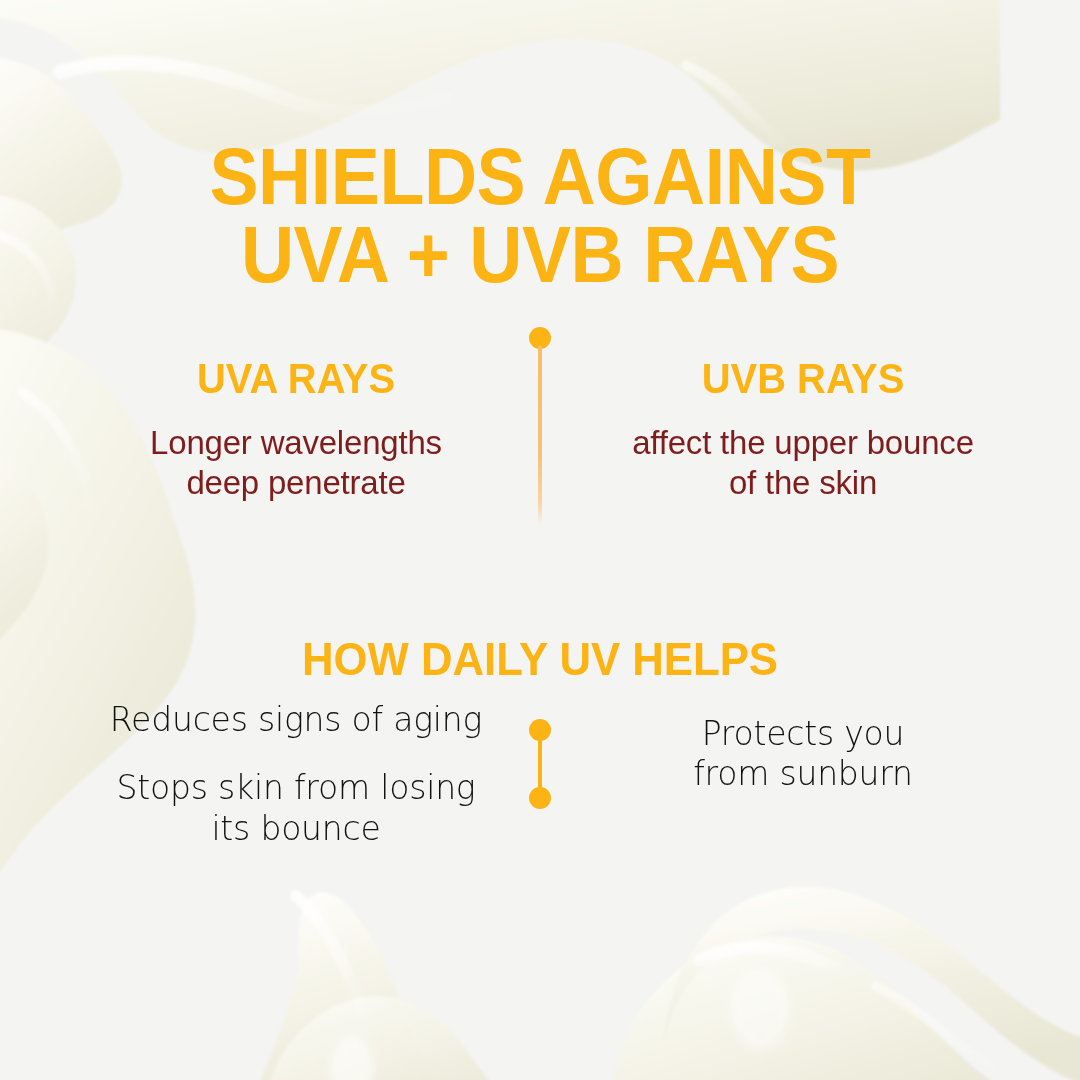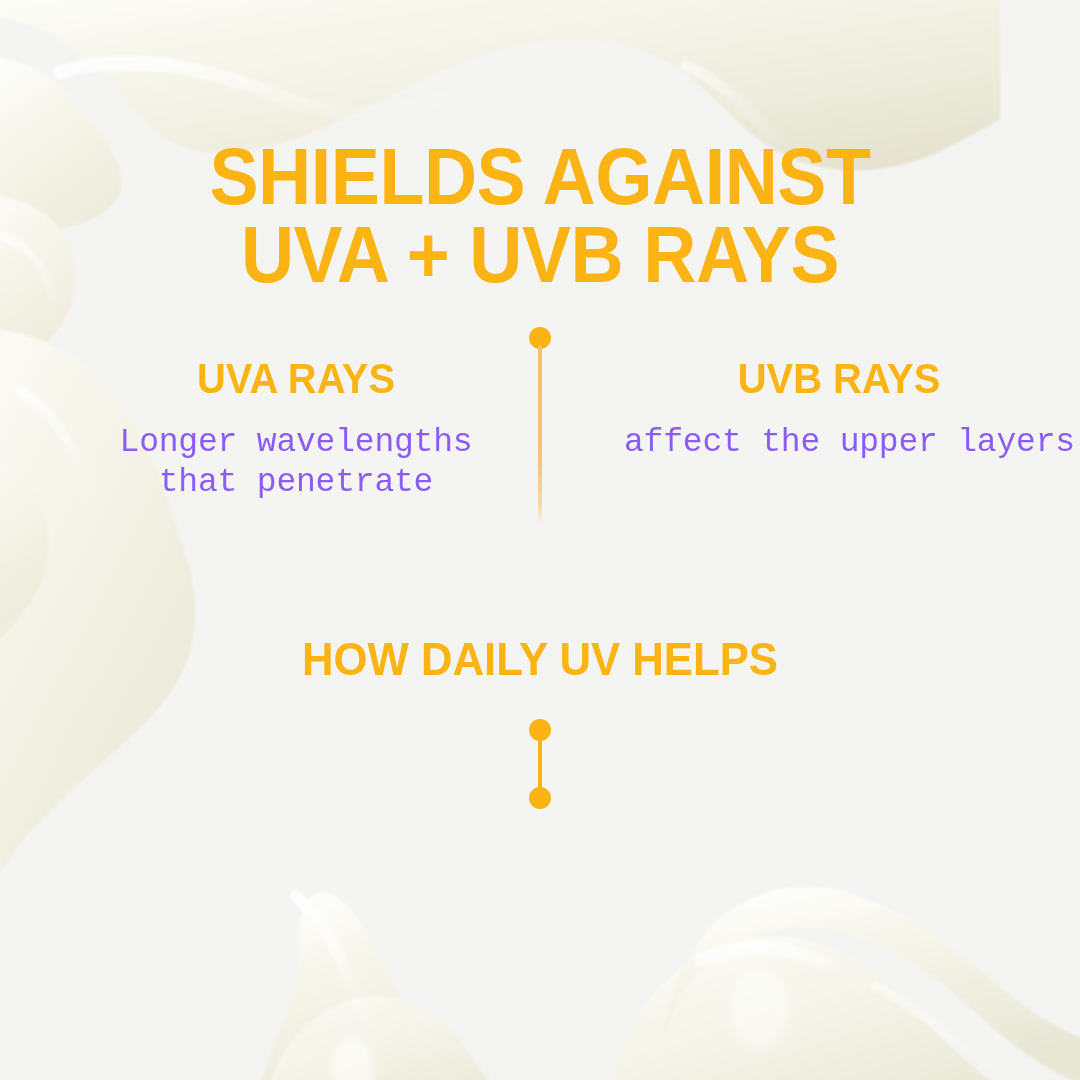--- a/index.html
+++ b/index.html
@@ -64,35 +64,35 @@
     height: 210px;
     margin-top: 31px;
   }
   .ray-col {
     position: absolute;
     top: 0;
     width: 430px;
     text-align: center;
   }
   .ray-col.left  { left: 81px; }
-  .ray-col.right { left: 624px; }
+  .ray-col.right { left: 588px; }
 
   .ray-title {
     color: #fcb414;
     font-family: "Liberation Sans Narrow", "Liberation Sans", sans-serif;
     font-weight: 700;
     font-size: 42px;
     line-height: 1.05;
     letter-spacing: 0px;
     transform: scaleX(0.95);
     margin: 0 0 22px 0;
   }
   .ray-body {
-    color: #8b5cf6;
-    font-family: Liberation Mono, monospace;
+    color: #7f1d1d;
+    font-family: Liberation Sans, sans-serif;
     font-weight: 300;
     font-size: 33px;
     line-height: 1.22;
     letter-spacing: -0.2px;
   }
   .ray-body .ln { display: block; white-space: nowrap; }
 
   
   .divider-top {
     position: absolute;
@@ -266,40 +266,61 @@
     <span class="hl-line">SHIELDS AGAINST</span>
     <span class="hl-line">UVA + UVB RAYS</span>
   </h1>
 
   <section class="rays-section">
 
     <div class="ray-col left">
       <div class="ray-title">UVA RAYS</div>
       <div class="ray-body">
         <span class="ln">Longer wavelengths</span>
-        <span class="ln">that penetrate</span>
+        <span class="ln">deep penetrate</span>
       </div>
     </div>
 
     <div class="ray-col right">
       <div class="ray-title">UVB RAYS</div>
       <div class="ray-body">
-        <span class="ln">affect the upper layers</span>
+        <span class="ln">affect the upper bounce</span>
+        <span class="ln">of the skin</span>
       </div>
     </div>
 
   </section>
 
   <div class="divider-top">
     <span class="dot"></span>
     <span class="stem"></span>
   </div>
 
   <h2 class="helps-heading">HOW DAILY UV HELPS</h2>
 
+  <section class="benefits-section">
+
+    <div class="benefit-col left">
+      <p class="benefit-item">
+        <span class="ln">Reduces signs of aging</span>
+      </p>
+      <p class="benefit-item">
+        <span class="ln">Stops skin from losing</span>
+        <span class="ln">its bounce</span>
+      </p>
+    </div>
+
+    <div class="benefit-col right">
+      <p class="benefit-item">
+        <span class="ln">Protects you</span>
+        <span class="ln">from sunburn</span>
+      </p>
+    </div>
+
+  </section>
 
   <div class="divider-bottom">
     <span class="dot top"></span>
     <span class="stem"></span>
     <span class="dot bottom"></span>
   </div>
 
 </div>
 
 </body></html>

